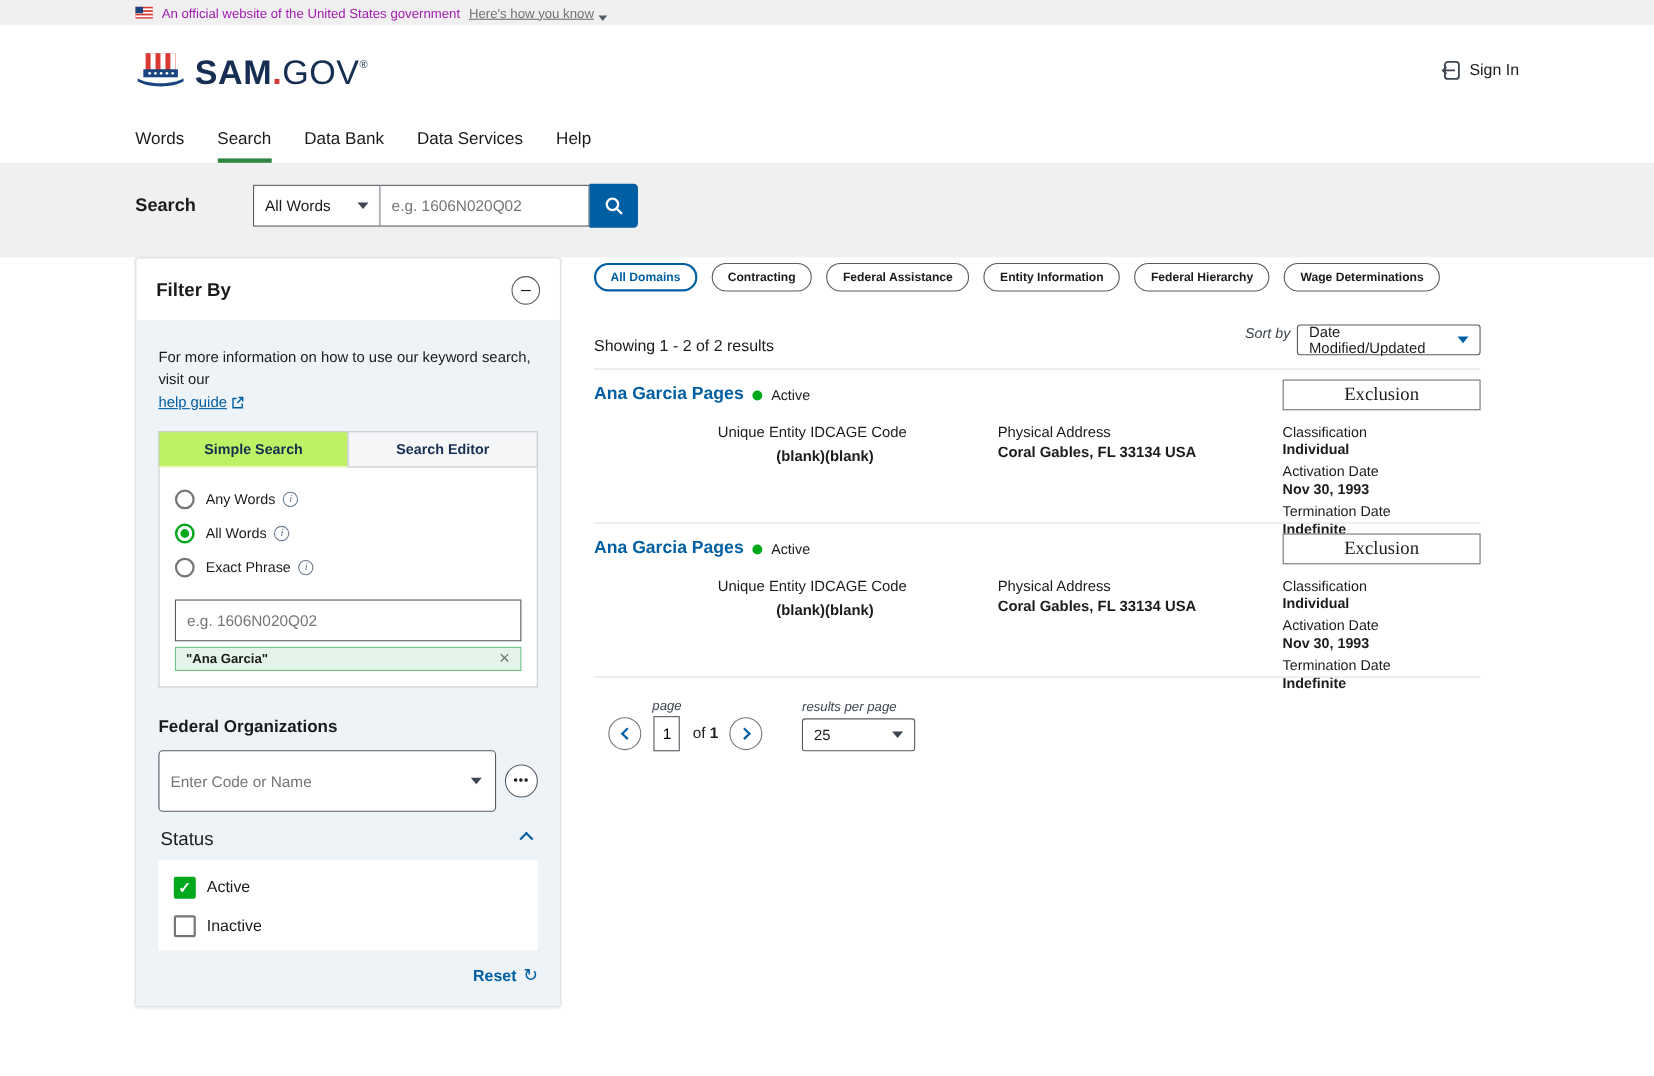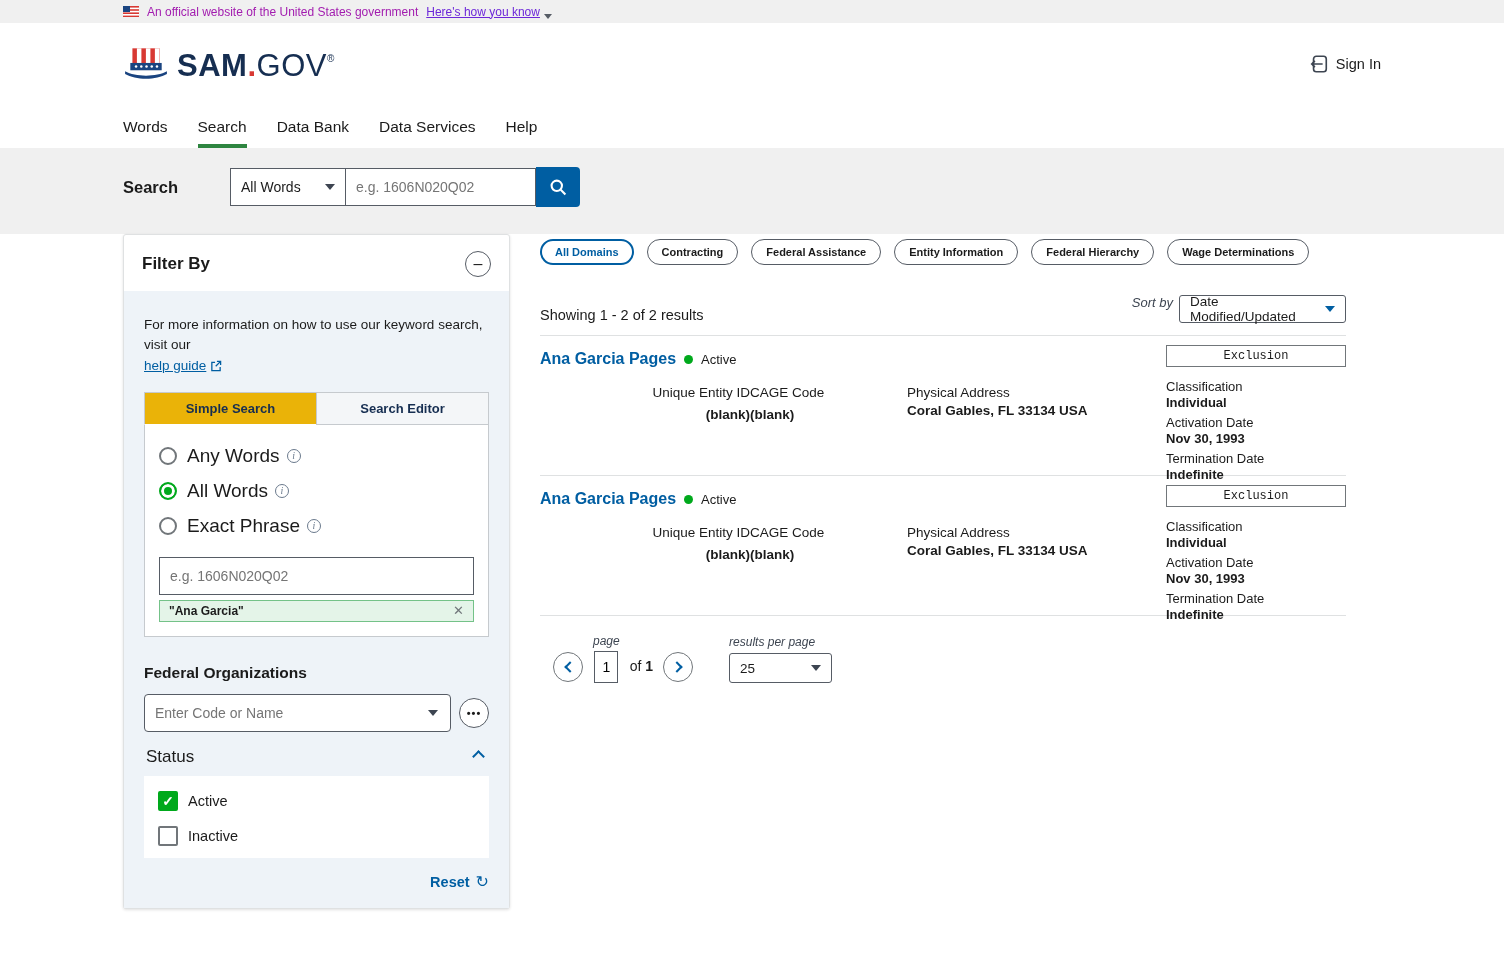--- a/index.html
+++ b/index.html
@@ -8,21 +8,21 @@
     width: 1504px; min-height: 978px;
     font-family: "Liberation Sans", sans-serif;
     color: #1b1b1b;
   }
   .container { width: 1258px; margin: 0 auto; }
 
   
   .banner { background:#f0f0f0; height:23px; display:flex; align-items:center; font-size:12px; }
   .banner .container { display:flex; align-items:center; gap:8px; }
   .banner-text { color:#a21caf; }
-  .banner-link { color:#6d28d9; text-decoration:underline; display:inline-flex; align-items:flex-end; gap:4px; cursor:pointer; }
+  .banner-link { color:#737373; text-decoration:underline; display:inline-flex; align-items:flex-end; gap:4px; cursor:pointer; }
   .caret-sm { width:0;height:0;border-left:4px solid transparent;border-right:4px solid transparent;border-top:5px solid #565c65; display:inline-block; }
 
   
   .site-header { height:82px; display:flex; align-items:center; background:#fff; }
   .header-row { display:flex; justify-content:space-between; align-items:center; }
   .logo { display:flex; align-items:flex-end; gap:8px; text-decoration:none; }
   .logo-text { font-size:31px; color:#162e51; letter-spacing:.5px; line-height:1; }
   .logo-sam { font-weight:800; }
   .logo-dot { color:#d83933; font-weight:800; }
   .logo-gov { font-weight:400; }
@@ -58,37 +58,37 @@
   .collapse-btn { width:26px; height:26px; border-radius:50%; border:1px solid #565c65; background:#fff; color:#1b1b1b; font-size:16px; line-height:1; display:flex; align-items:center; justify-content:center; cursor:pointer; }
   .filter-body { background:#eef3f8; padding:24px 20px 18px; }
   .kw-heading { font-size:15.5px; font-weight:bold; margin-bottom:10px; }
   .kw-info { font-size:13.5px; line-height:1.5; }
   .help-link { color:#005ea2; text-decoration:underline; display:inline-flex; align-items:center; gap:4px; cursor:pointer; }
 
   .tab-group { margin-top:16px; }
   .tabs { display:flex; }
   .tab { flex:1; padding:8px 0; text-align:center; border:1px solid #c6cace; background:#f4f6f8; color:#162e51; font-weight:bold; font-size:13px; font-family:inherit; cursor:pointer; }
   .tab + .tab { margin-left:-1px; }
-  .tab.active { background:#eab308; border-bottom:1px solid #fff; }
+  .tab.active { background:#bef264; border-bottom:1px solid #fff; }
   .tab-panel { background:#fff; border:1px solid #c6cace; border-top:none; padding:20px 14px 14px; }
 
   .radio-row { display:flex; align-items:center; margin-bottom:13px; }
   .radio { width:18px; height:18px; border:2px solid #71767a; border-radius:50%; background:#fff; display:inline-block; flex:0 0 auto; }
   .radio.checked { border-color:#00a91c; background:#00a91c; box-shadow:inset 0 0 0 3px #fff; }
-  .radio-label { margin-left:10px; font-size:19px; }
+  .radio-label { margin-left:10px; font-size:13px; }
   .info-icon { display:inline-block; width:14px; height:14px; border:1px solid #6b7a8d; border-radius:50%; color:#6b7a8d; font-size:10px; font-style:italic; font-family:"Liberation Serif", serif; text-align:center; line-height:12px; margin-left:7px; vertical-align:6px; }
 
   .kw-input { width:100%; height:38px; border:1px solid #565c65; padding:0 10px; font-size:14px; font-family:inherit; margin-top:20px; outline:none; }
   .chip { margin-top:5px; display:flex; align-items:center; justify-content:space-between; background:#e4f4e8; border:1px solid #74c288; padding:3px 9px; font-size:12px; }
   .chip-text { font-weight:bold; }
   .chip-x { color:#71767a; cursor:pointer; font-size:13px; line-height:1; }
 
   .fo-heading { font-size:15.5px; font-weight:bold; margin:27px 0 12px; }
   .combobox-row { display:flex; align-items:center; gap:8px; }
-  .combobox { flex:1; display:flex; background:#fff; border:1px solid #565c65; border-radius:4px; height:38px; overflow:hidden; }
+  .combobox { flex:1; display:flex; background:#fff; border:1px solid #565c65; border-radius:4px; height:56px; overflow:hidden; }
   .combobox input { border:none; outline:none; flex:1; padding:0 10px; font-size:14px; background:transparent; font-family:inherit; }
   .combo-caret { width:34px; height:100%; display:flex; align-items:center; justify-content:center; }
   .ellipsis-btn { width:30px; height:30px; flex:0 0 auto; border-radius:50%; border:1px solid #565c65; background:#fff; font-size:11px; font-weight:bold; letter-spacing:1px; color:#1b1b1b; display:flex; align-items:center; justify-content:center; cursor:pointer; }
 
   .status-row { display:flex; justify-content:space-between; align-items:center; margin-top:15px; padding:0 2px 9px; cursor:pointer; }
   .status-label { font-size:17px; }
   .chev-up { width:9px; height:9px; border-top:2px solid #005ea2; border-right:2px solid #005ea2; transform:rotate(-45deg); display:inline-block; margin-right:4px; }
   .status-box { background:#fff; padding:15px 14px 6px; }
   .cb-row { display:flex; align-items:center; margin-bottom:15px; }
   .cb { width:20px; height:20px; border:2px solid #71767a; border-radius:2px; background:#fff; display:flex; align-items:center; justify-content:center; flex:0 0 auto; }
@@ -117,21 +117,21 @@
   .result-card { position:relative; padding:14px 0 12px; border-bottom:1px solid #dfe1e2; min-height:140px; }
   .card-title-row { display:flex; align-items:center; gap:8px; margin-bottom:17px; }
   .card-title { color:#005ea2; font-weight:bold; font-size:16px; text-decoration:none; cursor:pointer; }
   .status-dot { width:9px; height:9px; border-radius:50%; background:#00a91c; display:inline-block; }
   .status-text { font-size:13px; }
   .card-cols { display:flex; }
   .col1 { width:210px;text-align:right; } .col2 { width:157px; } .col3 { width:260px; }
   .field-label { font-size:13.5px; }
   .field-value { font-size:13.5px; font-weight:bold; margin-top:7px; }
   .card-meta { position:absolute; top:9px; right:0; width:180px; }
-  .exclusion-btn { width:100%; border:1px solid #71767a; background:#fff; font-size:12px; padding:3px 0; text-align:center; margin-bottom:12px; cursor:pointer; font-family:Liberation Mono, monospace; color:#1b1b1b; }
+  .exclusion-btn { width:100%; border:1px solid #71767a; background:#fff; font-size:17px; padding:3px 0; text-align:center; margin-bottom:12px; cursor:pointer; font-family:Liberation Serif, serif; color:#1b1b1b; }
   .meta-pair { margin-bottom:5px; }
   .meta-label { font-size:13px; line-height:1.2; }
   .meta-value { font-size:13px; font-weight:bold; line-height:1.2; }
 
   
   .pagination { display:flex; align-items:flex-end; gap:10px; margin-top:18px; padding-left:13px; }
   .page-nav-btn { width:30px; height:30px; border-radius:50%; border:1px solid #71767a; background:#fff; display:flex; align-items:center; justify-content:center; cursor:pointer; margin-bottom:1px; }
   .chev-left { width:8px; height:8px; border-left:2px solid #005ea2; border-bottom:2px solid #005ea2; transform:rotate(45deg); display:inline-block; margin-left:3px; }
   .chev-right { width:8px; height:8px; border-right:2px solid #005ea2; border-bottom:2px solid #005ea2; transform:rotate(-45deg); display:inline-block; margin-right:3px; }
   .page-block { display:flex; flex-direction:column; align-items:center; gap:3px; }

